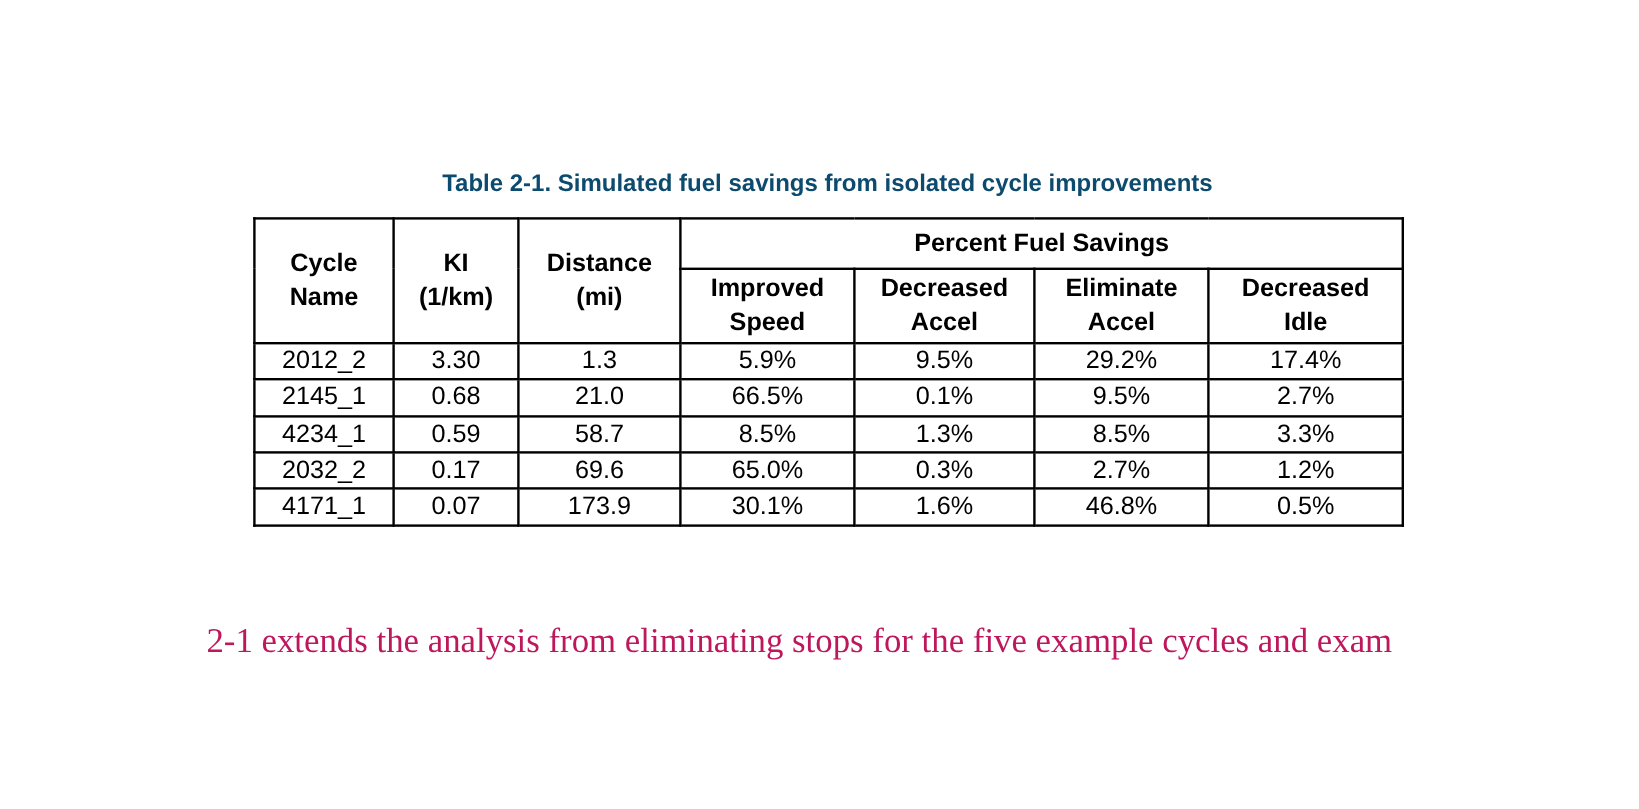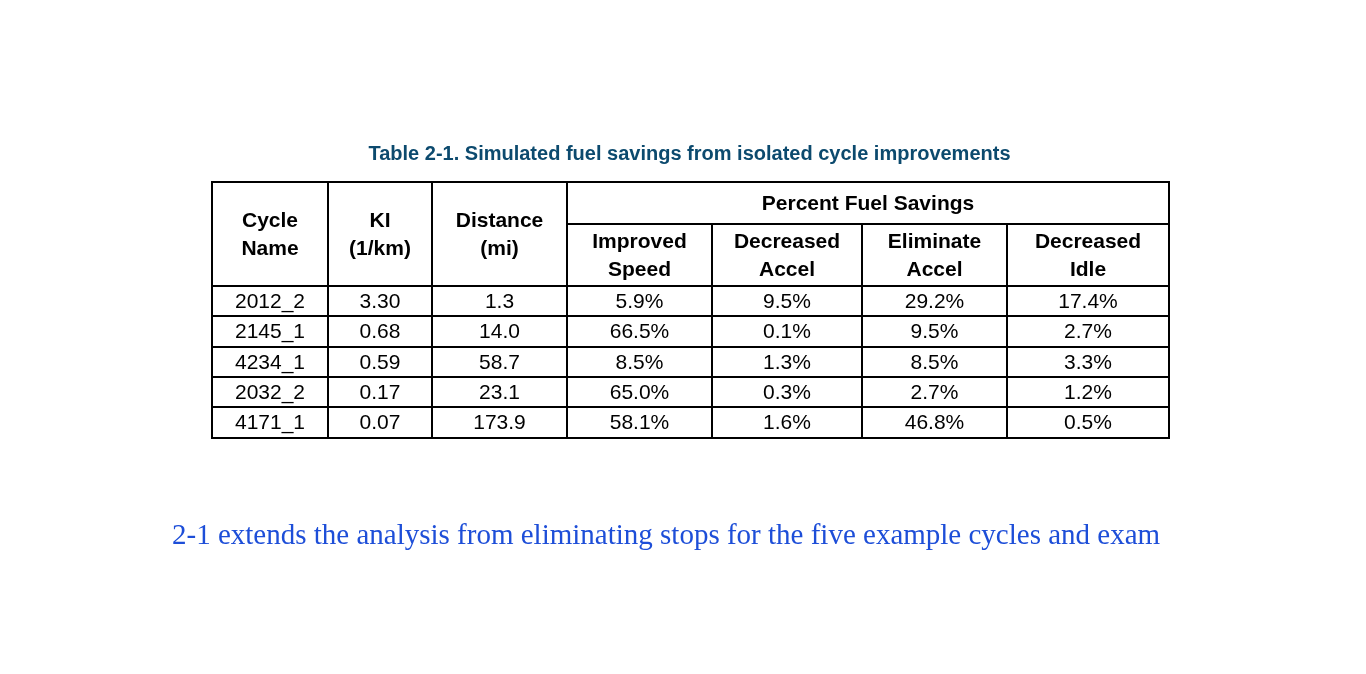--- a/index.html
+++ b/index.html
@@ -54,21 +54,21 @@
   tr.row-data         { height: 24px; }
   td.hdr { font-weight: 700; }
   .hline { display: block; }
   .caption {
     position: absolute;
     left: 172px;
     top: 517px;
     font-family: "Liberation Serif", serif;
     font-size: 29px;
     line-height: 34px;
-    color: #1d4ed8;
+    color: #be185d;
     white-space: nowrap;
   }
 </style>
 </head>
 <body>
 
 <div class="page">
 
   <div class="table-title">Table 2-1. Simulated fuel savings from isolated cycle improvements</div>
 
@@ -122,49 +122,49 @@
         <td>3.30</td>
         <td>1.3</td>
         <td>5.9%</td>
         <td>9.5%</td>
         <td>29.2%</td>
         <td>17.4%</td>
       </tr>
       <tr class="row-data">
         <td>2145_1</td>
         <td>0.68</td>
-        <td>14.0</td>
+        <td>21.0</td>
         <td>66.5%</td>
         <td>0.1%</td>
         <td>9.5%</td>
         <td>2.7%</td>
       </tr>
       <tr class="row-data">
         <td>4234_1</td>
         <td>0.59</td>
         <td>58.7</td>
         <td>8.5%</td>
         <td>1.3%</td>
         <td>8.5%</td>
         <td>3.3%</td>
       </tr>
       <tr class="row-data">
         <td>2032_2</td>
         <td>0.17</td>
-        <td>23.1</td>
+        <td>69.6</td>
         <td>65.0%</td>
         <td>0.3%</td>
         <td>2.7%</td>
         <td>1.2%</td>
       </tr>
       <tr class="row-data">
         <td>4171_1</td>
         <td>0.07</td>
         <td>173.9</td>
-        <td>58.1%</td>
+        <td>30.1%</td>
         <td>1.6%</td>
         <td>46.8%</td>
         <td>0.5%</td>
       </tr>
     </tbody>
   </table>
 
   <div class="caption">2-1 extends the analysis from eliminating stops for the five example cycles and exam</div>
 
 </div>

